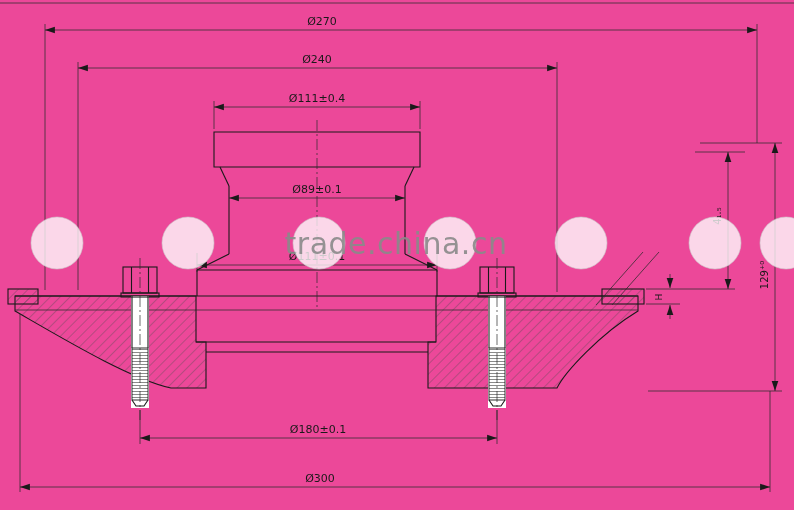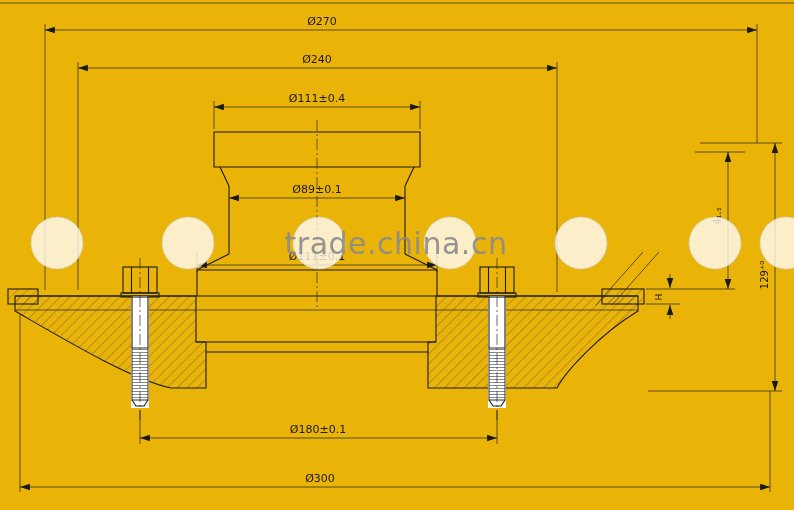--- a/index.html
+++ b/index.html
@@ -1,16 +1,16 @@
 <!DOCTYPE html>
 <html><head>
 <meta charset="utf-8">
 <style>
   html,body{margin:0;padding:0;background:#ffffff;}
-  .stage{position:relative;width:794px;height:510px;background:#eab308;overflow:hidden;
+  .stage{position:relative;width:794px;height:510px;background:#ec4899;overflow:hidden;
          font-family:"DejaVu Sans",sans-serif;}
   svg{display:block;}
   svg text{font-family:"DejaVu Sans",sans-serif;fill:#1a1a1a;}
   .dimtext{font-size:11px;text-anchor:middle;}
   .dimtext-sm{font-size:10px;text-anchor:middle;}
   .dimtext-xs{font-size:9px;text-anchor:middle;}
   .edge{stroke:#1a1a1a;stroke-width:1.1;fill:none;}
   .thin{stroke:#2b2b2b;stroke-width:0.75;fill:none;}
   .cl{stroke:#2b2b2b;stroke-width:0.7;stroke-dasharray:11 3 2 3;fill:none;}
   .hatched{fill:url(#hatch);stroke:#1a1a1a;stroke-width:1.1;}

